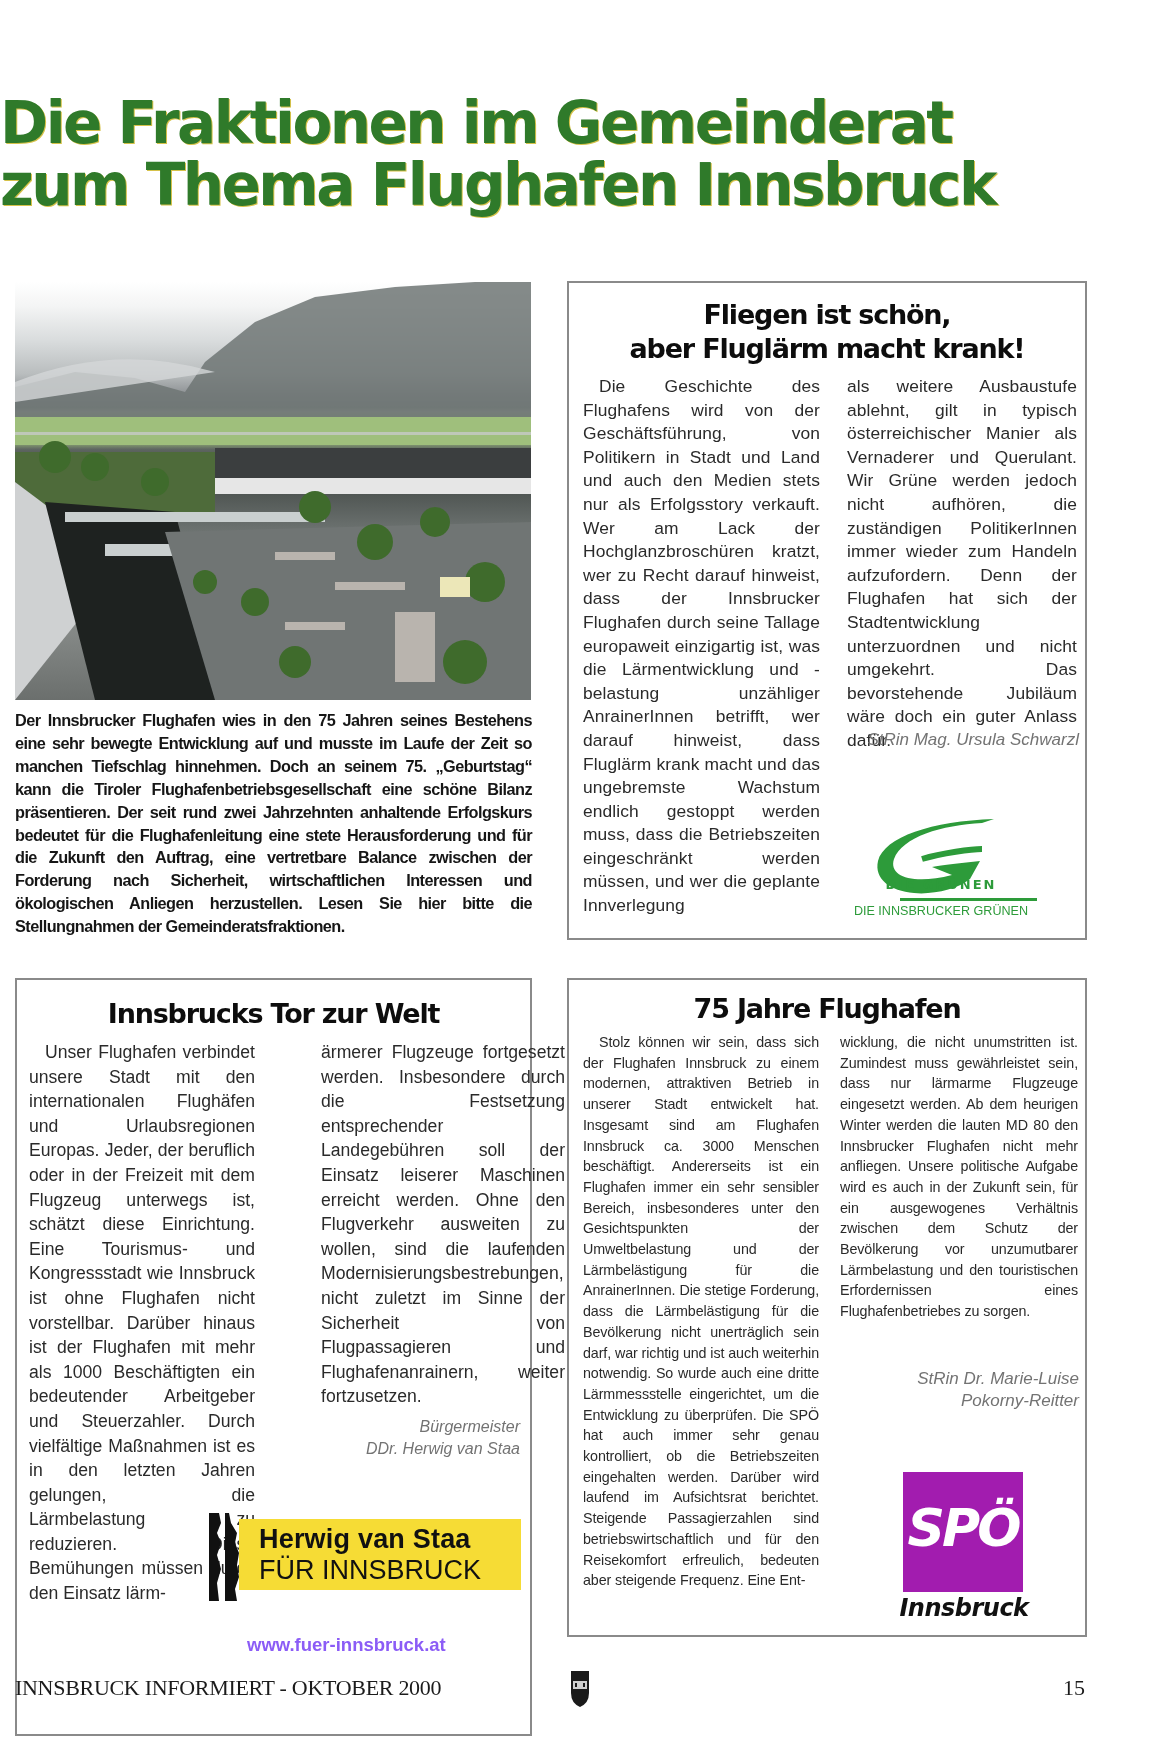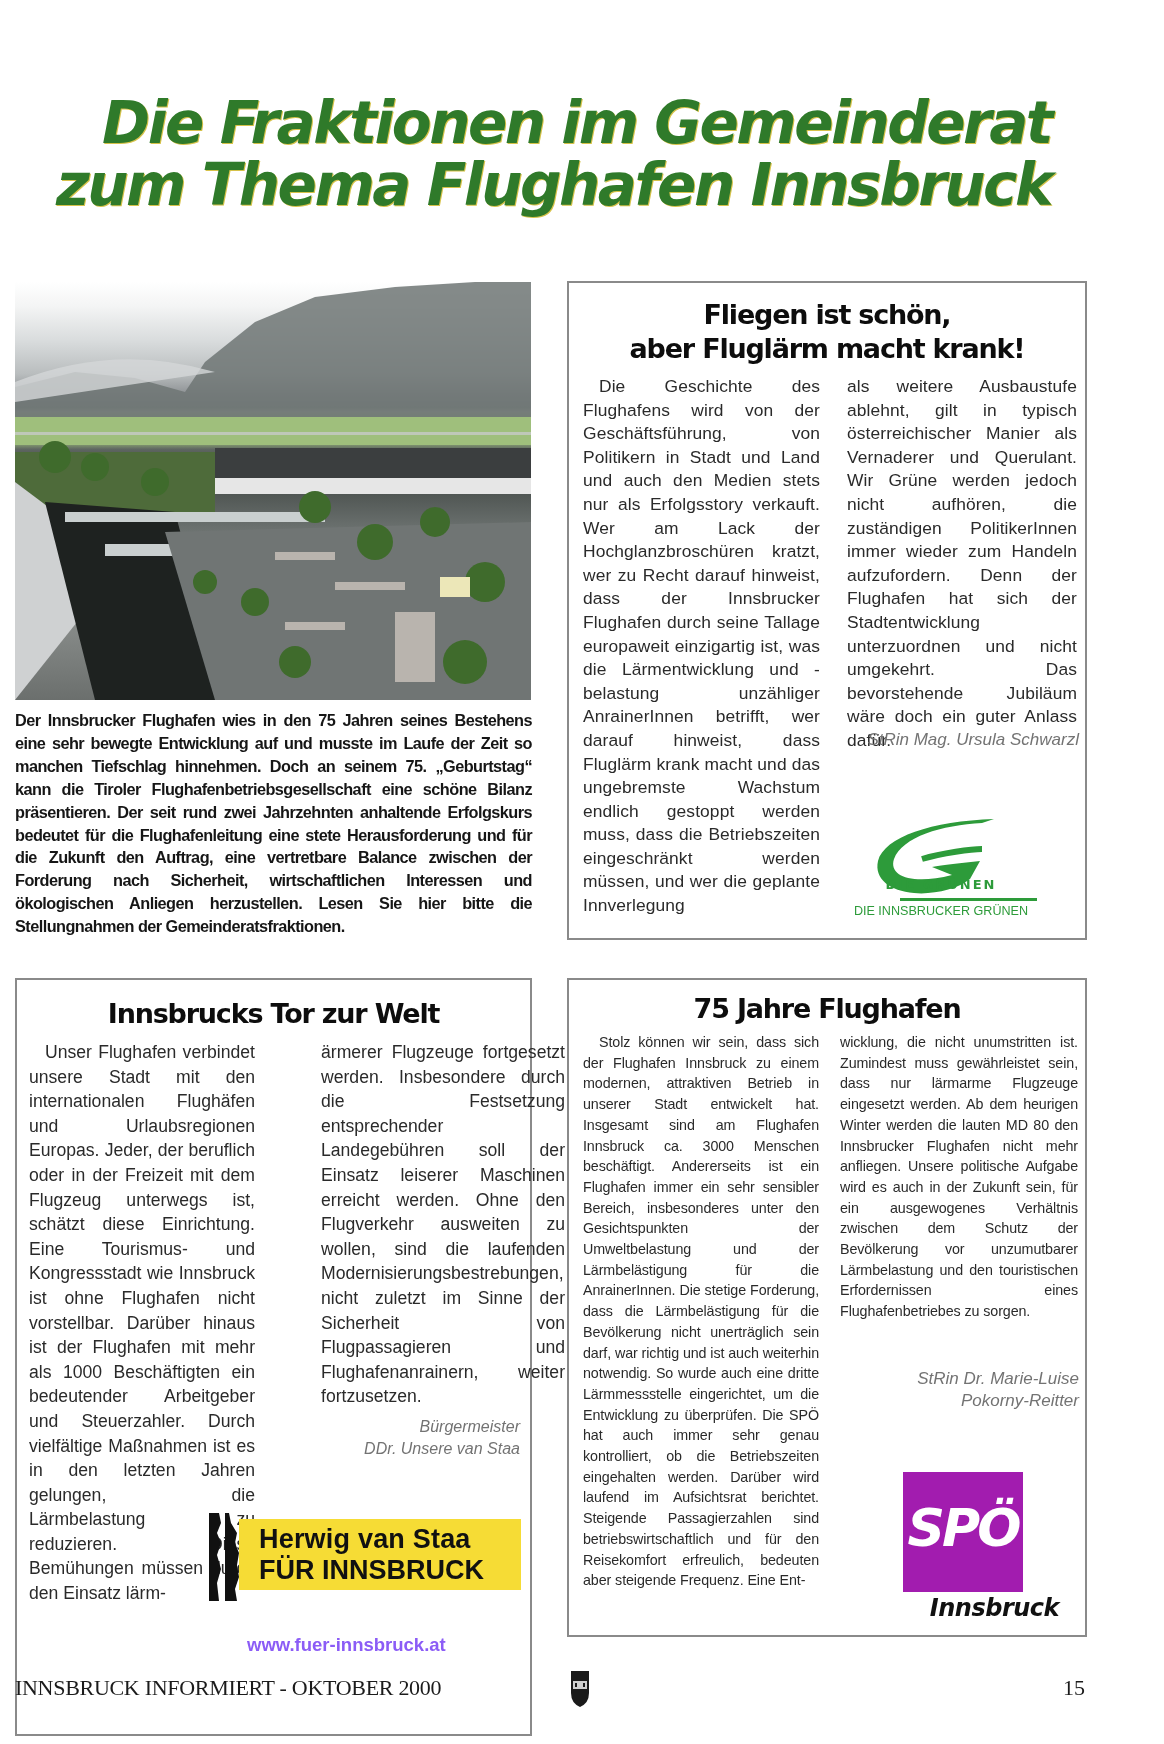--- a/index.html
+++ b/index.html
@@ -1,25 +1,24 @@
 <!DOCTYPE html>
 <html><head>
 <meta charset="utf-8">
 <style>
   * { box-sizing: border-box; margin: 0; padding: 0; }
   html, body { width: 1164px; height: 1744px; background: #ffffff; overflow: hidden; }
   body { position: relative; font-family: "Liberation Sans", sans-serif; color: #1a1a1a; }
 
   .main-title {
     position: absolute; left: 0; top: 92px; width: 1051px;
-    text-align: right; color: #2f7a2a;
+    text-align: left; color: #2f7a2a;
     font-family: "DejaVu Sans", sans-serif; font-weight: bold;
     font-size: 58px; line-height: 62px; letter-spacing: -2.5px;
     text-shadow: 1px 1px 0 #d6c24a;
-    font-style: italic;
   }
   .main-title span { display: block; }
 
   
   .photo {
     position: absolute; left: 15px; top: 282px; width: 516px; height: 418px; overflow: hidden;
     background: linear-gradient(180deg, #ffffff 0%, #f3f4f4 6%, #d9dcdd 14%, #b9bdbe 22%, #8c9093 27%, #7b8382 30%, #9aa59a 31%, #8fae6e 33%, #a6c283 35%, #9cbd79 38%, #5e6661 40%, #3e4441 45%, #6e7472 60%, #8a8e8c 80%, #6b6f6d 100%);
   }
   .photo .mountain { position: absolute; left: 0; top: 0; width: 100%; height: 100%; }
 
@@ -59,32 +58,32 @@
   
   .box-vp .box-title { top: 17px; font-size: 27px; line-height: 34px; }
   .box-vp .col { font-size: 17.6px; line-height: 24.6px; }
   .box-vp .col-1 { left: 12px; top: 60px; width: 226px; }
   .box-vp .col-2 { left: 261px; top: 60px; width: 244px; margin-left: 43px; }
   .box-vp .sig { position: absolute; left: 250px; top: 436px; width: 253px; font-size: 16px; line-height: 22px; }
   .staa-banner { position: absolute; left: 192px; top: 533px; width: 312px; height: 84px; }
   .staa-yellow { position: absolute; left: 30px; top: 6px; width: 282px; height: 71px; background: #f6dc35; }
   .staa-fig { position: absolute; left: 0; top: 0; width: 40px; height: 88px; }
   .staa-line1 { position: absolute; left: 50px; top: 11px; font-weight: bold; font-size: 27px; color: #111; letter-spacing: 0.2px; }
-  .staa-line2 { position: absolute; left: 50px; top: 42px; font-weight: bold; font-size: 27px; color: #111; letter-spacing: 0px; }
+  .staa-line2 { position: absolute; left: 50px; top: 42px; font-weight: normal; font-size: 27px; color: #111; letter-spacing: 0px; }
   .staa-url { position: absolute; left: 38px; top: 81px; font-weight: bold; font-size: 18.5px; color: #8b5cf6; margin-top: 40px; }
 
   
   .box-spo .box-title { top: 12px; font-size: 27px; line-height: 34px; }
   .box-spo .col { font-size: 14.3px; line-height: 20.7px; letter-spacing: -0.1px; }
   .box-spo .col-1 { left: 14px; top: 52px; width: 236px; }
   .box-spo .col-2 { left: 271px; top: 52px; width: 238px; }
   .box-spo .sig { position: absolute; left: 260px; top: 388px; width: 250px; font-size: 17px; line-height: 22px; }
   .spo-logo { position: absolute; left: 334px; top: 492px; width: 120px; height: 120px; background: #a21caf; }
   .spo-logo-text { position: absolute; left: 0; top: 26px; width: 100%; text-align: center; font-family: "DejaVu Sans", sans-serif; font-weight: bold; font-style: italic; color: #fff; font-size: 52px; letter-spacing: -3px; }
-  .spo-city { position: absolute; left: 300px; top: 614px; width: 190px; text-align: right; font-family: "DejaVu Sans", sans-serif; font-style: italic; font-weight: bold; font-size: 24px; color: #111; letter-spacing: -0.5px; }
+  .spo-city { position: absolute; left: 300px; top: 614px; width: 190px; text-align: center; font-family: "DejaVu Sans", sans-serif; font-style: italic; font-weight: bold; font-size: 24px; color: #111; letter-spacing: -0.5px; }
 
   
   .footer-left { position: absolute; left: 15px; top: 1675px; font-family: "Liberation Serif", serif; font-size: 22px; color: #1b1b1b; letter-spacing: -0.3px; }
   .footer-crest { position: absolute; left: 571px; top: 1667px; width: 18px; height: 40px; }
   .footer-page { position: absolute; left: 1063px; top: 1675px; font-family: "Liberation Serif", serif; font-size: 22px; color: #1b1b1b; }
 </style>
 </head>
 <body>
 
 <h1 class="main-title">
@@ -155,21 +154,21 @@
 <section class="box box-vp">
   <h2 class="box-title">Innsbrucks Tor zur Welt</h2>
   <div class="col col-1">
     <p>Unser Flughafen verbindet unsere Stadt mit den internationalen Flughäfen und Urlaubsregionen Europas. Jeder, der beruflich oder in der Freizeit mit dem Flugzeug unterwegs ist, schätzt diese Einrichtung. Eine Tourismus- und Kongressstadt wie Innsbruck ist ohne Flughafen nicht vorstellbar. Darüber hinaus ist der Flughafen mit mehr als 1000 Beschäftigten ein bedeutender Arbeitgeber und Steuerzahler. Durch vielfältige Maßnahmen ist es in den letzten Jahren gelungen, die Lärmbelastung zu reduzieren. Diese Bemühungen müssen durch den Einsatz lärm-</p>
   </div>
   <div class="col col-2">
     <p class="cont">ärmerer Flugzeuge fortgesetzt werden. Insbesondere durch die Festsetzung entsprechender Landegebühren soll der Einsatz leiserer Maschinen erreicht werden. Ohne den Flugverkehr ausweiten zu wollen, sind die laufenden Modernisierungsbestrebungen, nicht zuletzt im Sinne der Sicherheit von Flugpassagieren und Flughafenanrainern, weiter fortzusetzen.</p>
   </div>
   <div class="sig">
     <div>Bürgermeister</div>
-    <div>DDr. Unsere van Staa</div>
+    <div>DDr. Herwig van Staa</div>
   </div>
   <div class="staa-banner">
     <div class="staa-yellow"></div>
     <svg class="staa-fig" viewBox="0 0 40 88">
       <path d="M0,0 L10,0 L12,10 L8,20 L12,30 L8,42 L12,56 L8,70 L10,88 L0,88 Z" fill="#111"></path>
       <path d="M16,0 L20,0 L22,10 L28,20 L26,30 L30,40 L28,52 L30,64 L26,76 L28,88 L16,88 Z" fill="#111"></path>
     </svg>
     <div class="staa-line1">Herwig van Staa</div>
     <div class="staa-line2">FÜR INNSBRUCK</div>
     <div class="staa-url">www.fuer-innsbruck.at</div>

